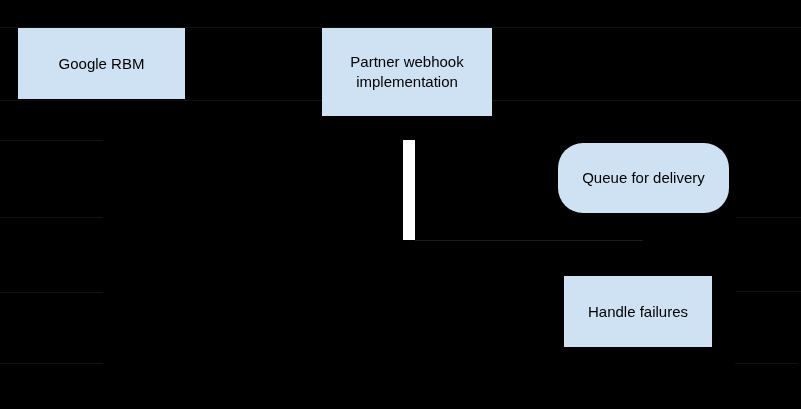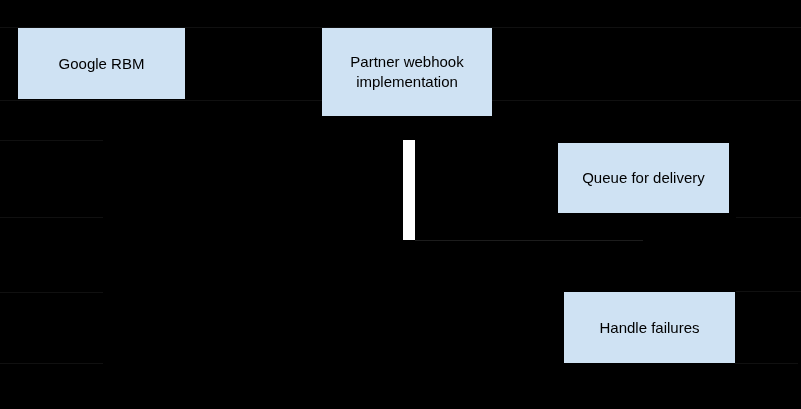--- a/index.html
+++ b/index.html
@@ -23,22 +23,22 @@
     display: flex;
     align-items: center;
     justify-content: center;
     text-align: center;
     font-size: 15px;
     line-height: 20px;
     box-sizing: border-box;
   }
   .node-google-rbm        { left: 18px;  top: 28px;  width: 167px; height: 71px; }
   .node-partner-webhook   { left: 322px; top: 28px;  width: 170px; height: 88px; }
-  .node-queue             { left: 558px; top: 143px; width: 171px; height: 70px; }
-  .node-handle-failures   { left: 564px; top: 292px; width: 171px; height: 71px; }
+  .node-queue             { left: 558px; top: 143px; width: 171px; height: 70px; border-radius: 25px; }
+  .node-handle-failures   { left: 564px; top: 276px; width: 148px; height: 71px; }
 
   .activation-bar {
     position: absolute;
     left: 403px;
     top: 140px;
     width: 12px;
     height: 100px;
     background: #ffffff;
   }
 

